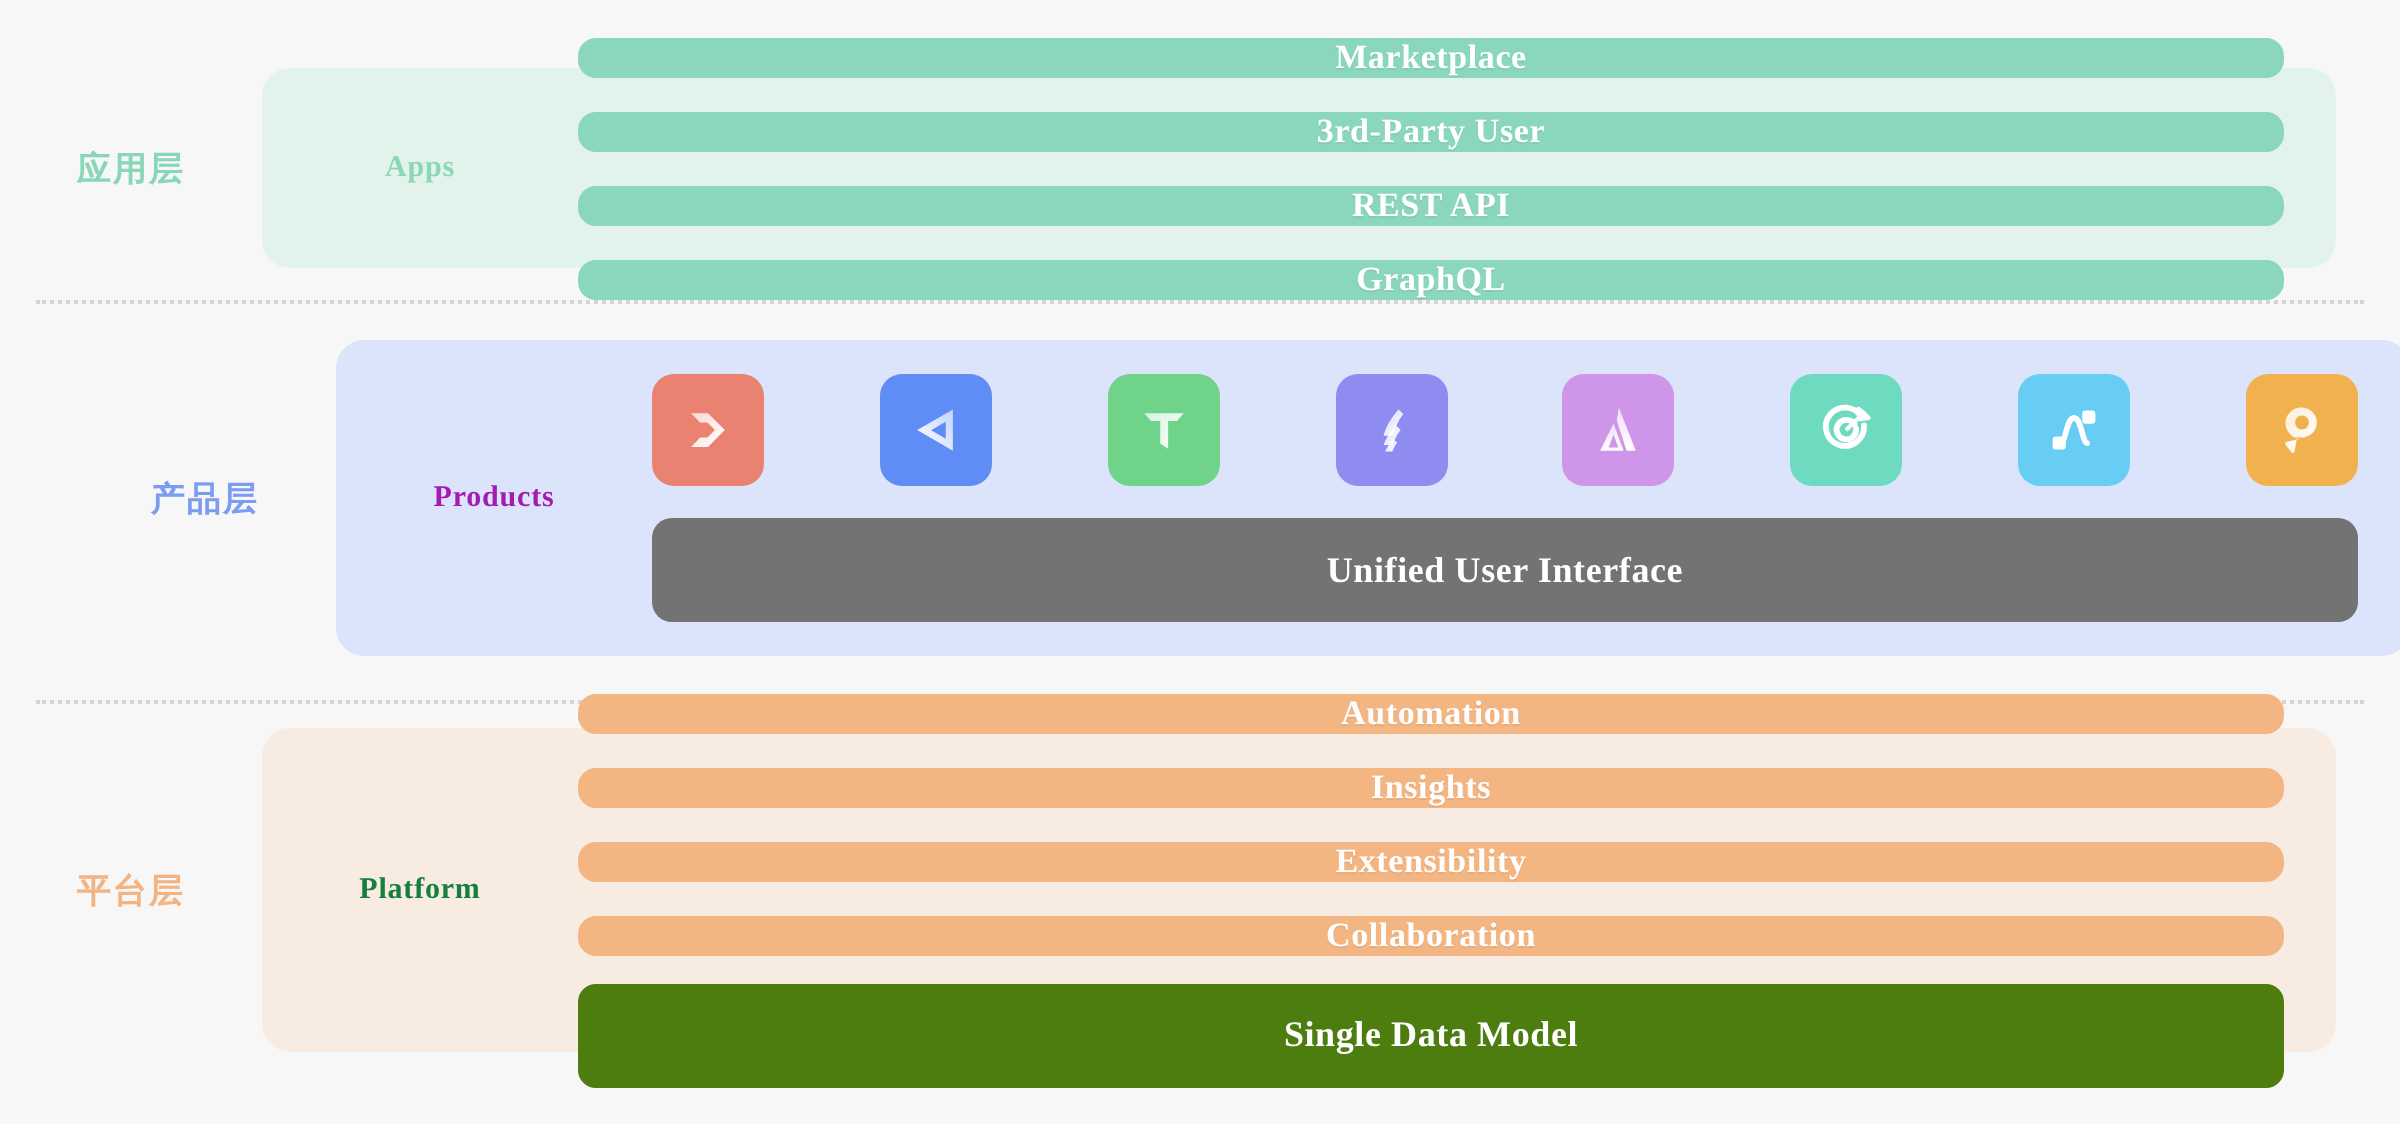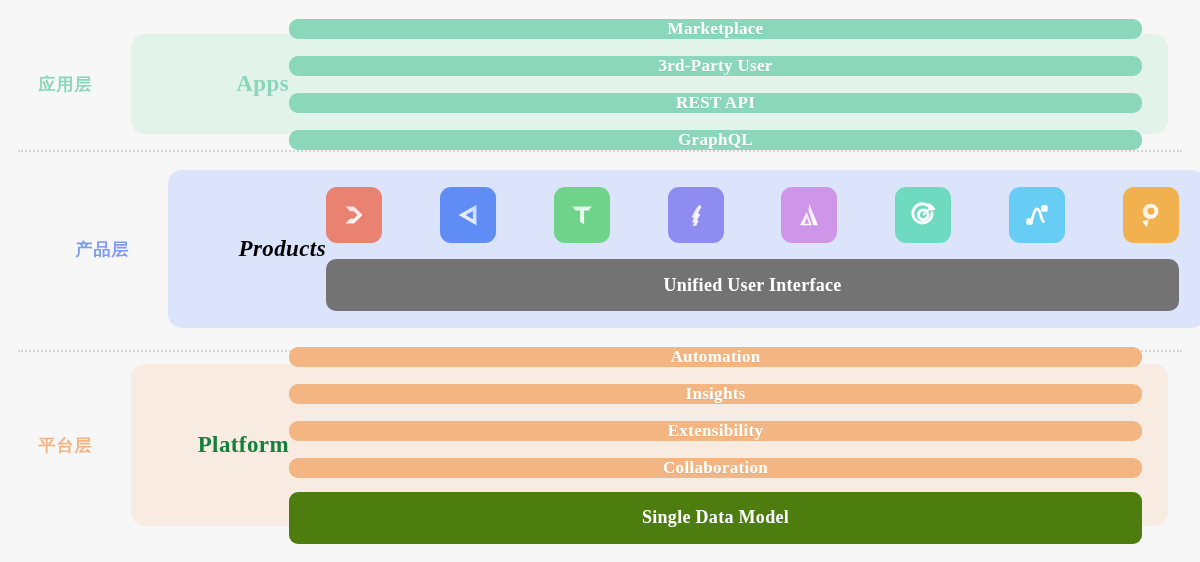--- a/index.html
+++ b/index.html
@@ -47,24 +47,24 @@
     flex: 1 1 auto;
     margin-right: 32px;
     border-radius: 14px;
     display: flex;
     align-items: center;
     box-sizing: border-box;
   }
 
   .panel-title {
     flex: 0 0 158px;
-    text-align: right;
+    text-align: center;
     font-family: "Liberation Serif", "DejaVu Serif", serif;
     font-weight: 700;
-    font-size: 23px;
+    font-size: 15px;
     letter-spacing: .4px;
     user-select: none;
   }
 
   .panel-body {
     flex: 1 1 auto;
     padding-right: 26px;
     display: flex;
     flex-direction: column;
     gap: 14px;
@@ -109,21 +109,21 @@
   
   #row-apps          { top: 34px; height: 100px; }
   #panel-apps        { background: #e2f3ec; height: 100px; }
   #panel-apps .panel-title { color: #8ad6b8; }
   #row-apps .cn-label{ color: #8ad6b8; }
   #row-apps .chip    { background: #8bd7bb; height: 56px; }
 
   
   #row-products          { top: 170px; height: 158px; margin-left: 37px; }
   #panel-products        { background: #dbe4fb; height: 158px; }
-  #panel-products .panel-title { color: #000000; font-style: italic; }
+  #panel-products .panel-title { color: #a21caf; }
   #row-products .cn-label{ color: #7b9cf2; }
   #bar-uui               { background: #737373; height: 52px; border-radius: 10px; }
 
   .icon-row {
     display: flex;
     gap: 0;
     justify-content: space-between;
     padding-bottom: 2px;
   }
   .icon-tile {

